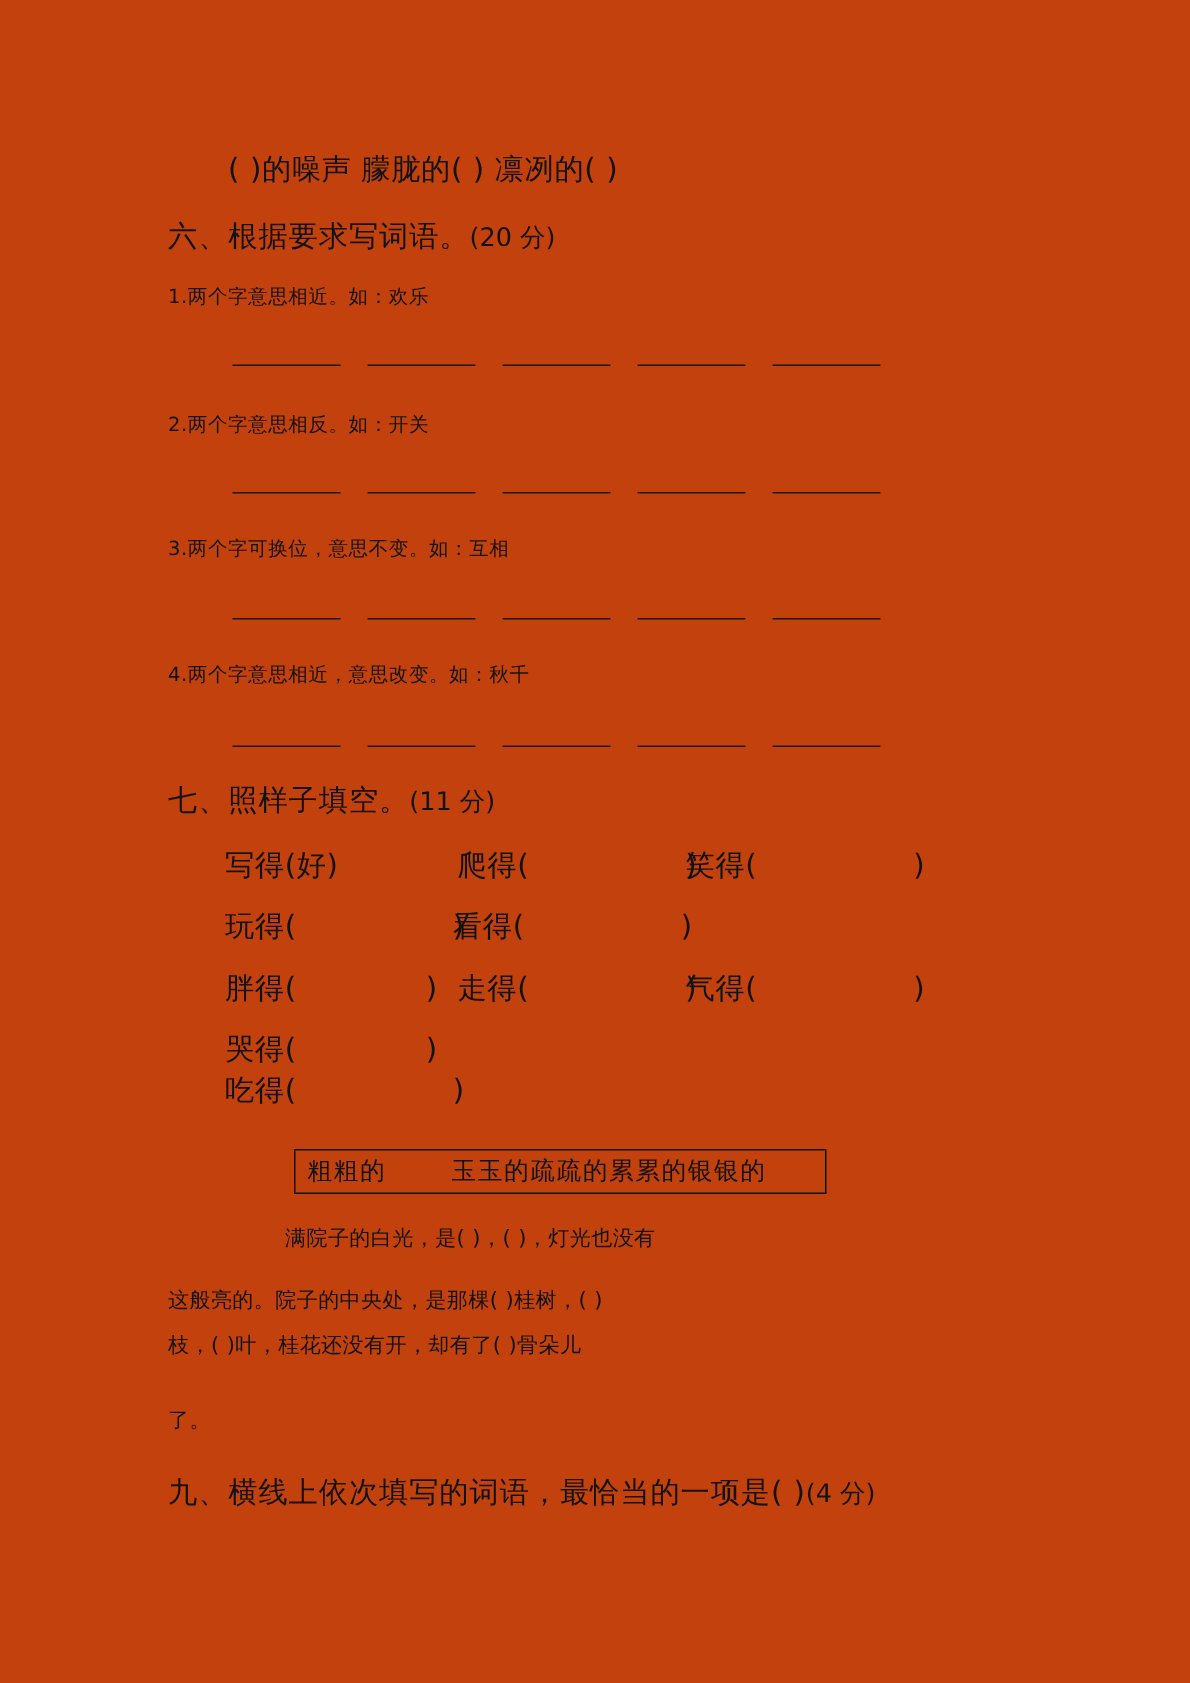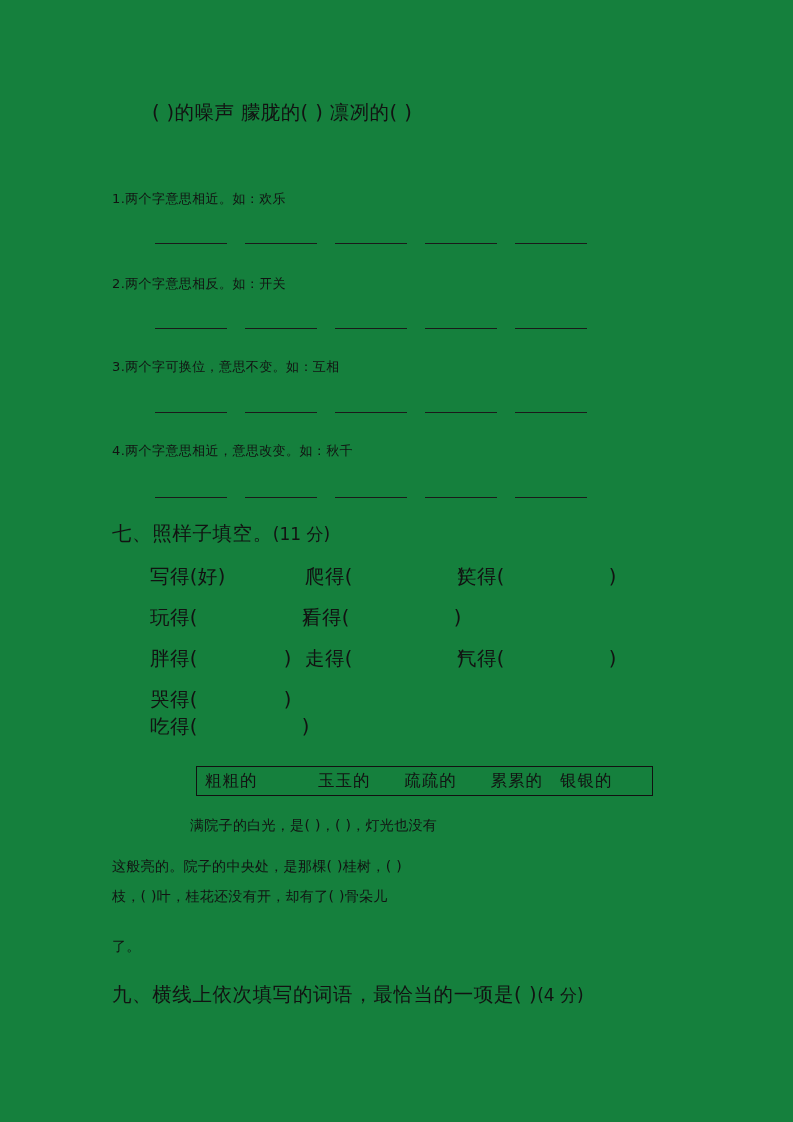--- a/index.html
+++ b/index.html
@@ -15,21 +15,21 @@
     font-family: "DejaVu Sans", "Liberation Sans", sans-serif;
     color: #121212;
     overflow: hidden;
   }
 
   .page {
     position: absolute;
     left: 0; top: 0;
     width: 793px;
     height: 1122px;
-    background: #15803d;
+    background: #c2410c;
   }
 
   
   .line {
     position: absolute;
     white-space: nowrap;
     font-size: 19.5px;
     line-height: 1;
     letter-spacing: 0.4px;
   }
@@ -79,21 +79,21 @@
   .gc2 { width: 152px; }
   .gc3 { width: 150px; }
   .paren-gap-lg { display: inline-block; width: 86px; }
   .paren-gap-xl { display: inline-block; width: 104px; }
 
   
   .wordbank {
     position: absolute;
     left: 196px;
     top: 766px;
-    width: 457px;
+    width: 355px;
     height: 30px;
     border: 1.4px solid #111;
     box-sizing: border-box;
     display: flex;
     align-items: center;
     font-family: "DejaVu Serif", "Liberation Serif", serif;
     font-size: 16.5px;
     letter-spacing: 1px;
   }
   .wb-item {
@@ -111,20 +111,23 @@
     letter-spacing: 0.3px;
   }
 </style>
 </head>
 <body>
 
 <div class="page">
 
   <div class="line" style="left:152px; top:103px;">(            )的噪声    朦胧的(          )    凛冽的(          )</div>
 
+  <div class="line" style="left:112px; top:148px;">
+    <span class="heading">六、根据要求写词语。</span><span class="score">(20 分)</span>
+  </div>
 
   <div class="line subitem" style="left:112px; top:192px;">
     <span>1</span><span>.两个字意思相近。如：欢乐</span>
   </div>
   <div class="blank-row" style="left:155px; top:243px;">
     <span class="blank"></span>
     <span class="blank"></span>
     <span class="blank"></span>
     <span class="blank"></span>
     <span class="blank"></span>

